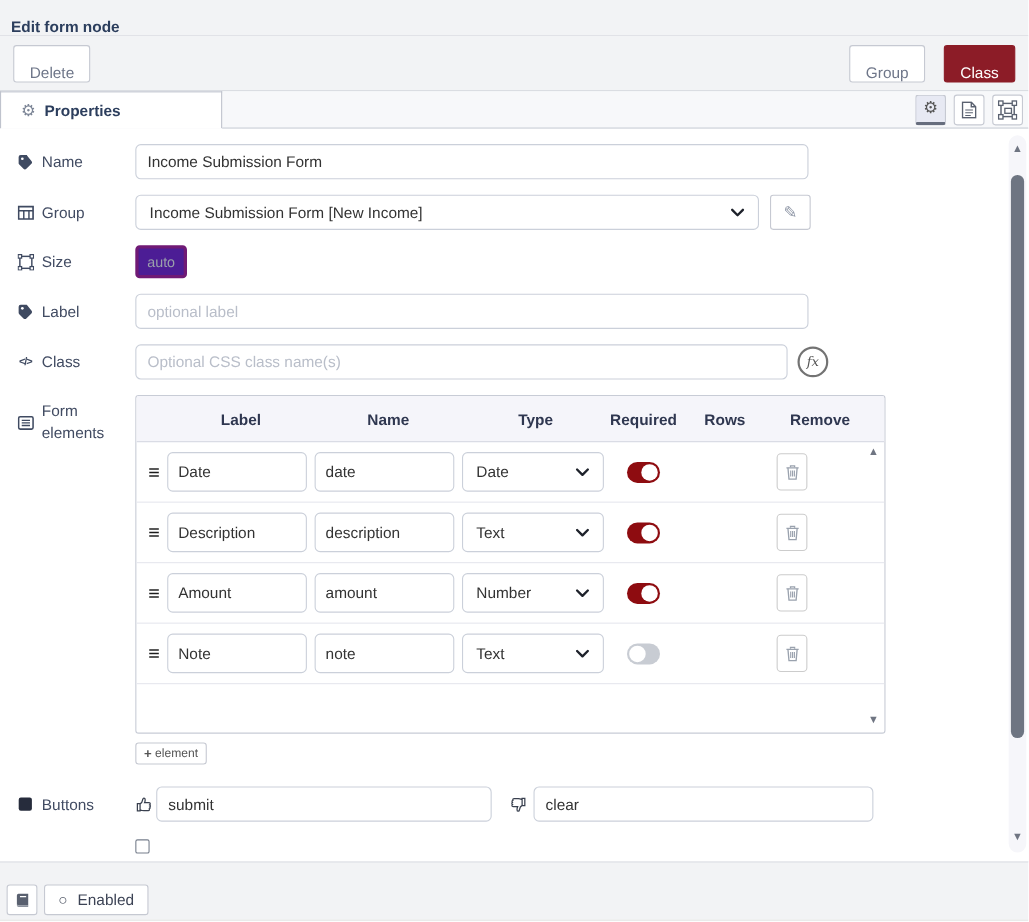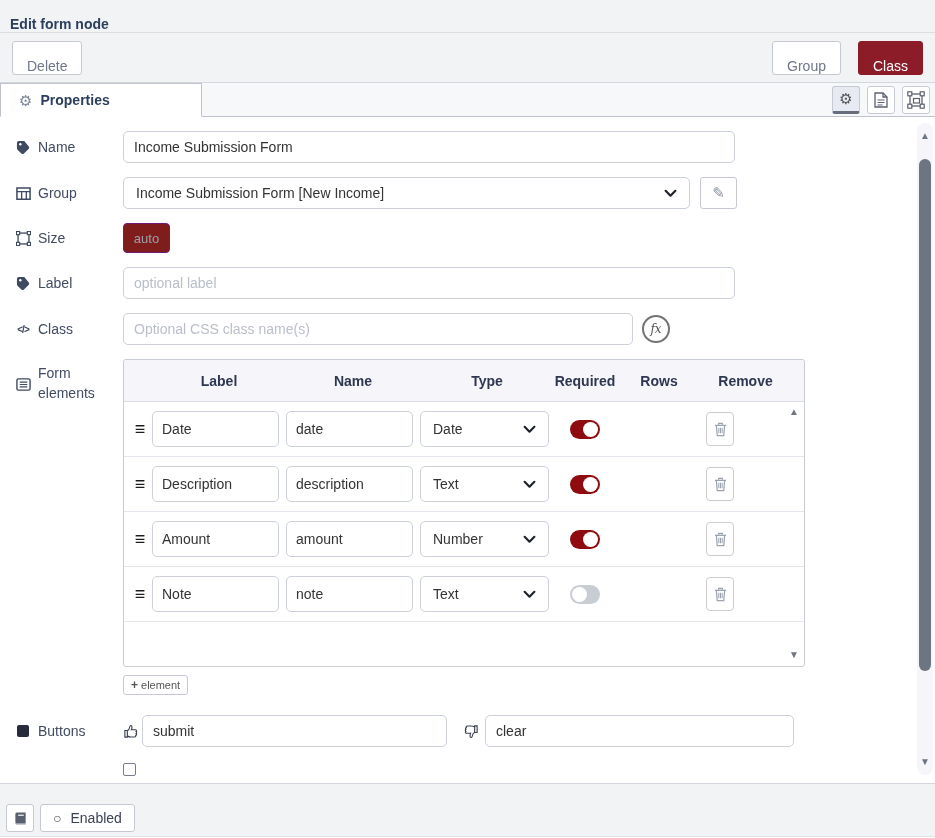--- a/index.html
+++ b/index.html
@@ -47,26 +47,26 @@
   .flabel .ficon { display: inline-flex; width: 16px; justify-content: center; flex-shrink: 0; }
   .text-input { height: 32px; border: 1px solid #cbd0da; border-radius: 5px; padding: 0 10px;
     font-size: 14px; color: #333; width: 612px; background: #fff; }
   .text-input::placeholder { color: #b9bec9; }
   .select { height: 32px; border: 1px solid #cbd0da; border-radius: 5px; background: #fff;
     display: flex; align-items: center; padding: 0 12px; color: #333; cursor: pointer; }
   .group-select { width: 567px; }
   .select .chev { margin-left: auto; }
   .edit-btn { width: 37px; height: 32px; margin-left: 10px; border: 1px solid #c6c9d2;
     border-radius: 3px; background: #fff; color: #8b93a3; font-size: 15px; }
-  .auto-btn { width: 47px; height: 30px; border: 1px solid #701a75; border-radius: 4px;
-    background: #7f1d1d; color: #9aa0ab; font-size: 13px; }
+  .auto-btn { width: 47px; height: 30px; border: 3px solid #701a75; border-radius: 4px;
+    background: #4c1d95; color: #9aa0ab; font-size: 13px; }
   .fx-btn { width: 28px; height: 28px; margin-left: 9px; border: 2px solid #737373;
     border-radius: 50%; background: #fff; color: #555; font-size: 12px;
     font-style: italic; font-family: "DejaVu Serif", serif; }
-  .class-input { width: 510px; }
+  .class-input { width: 593px; }
 
   
   .fe-row { align-items: flex-start; margin-bottom: 0; }
   .fe-row .flabel { align-items: center; padding-top: 4px; line-height: 1.45; }
   .elements-table { width: 682px; border: 1px solid #c8ccd6; border-radius: 3px;
     background: #fff; overflow: hidden; }
   .et-grid { display: grid; grid-template-columns: 24px 134px 134px 134px 62px 86px 87px;
     align-items: center; padding-left: 4px; }
   .et-header { height: 42px; background: #f5f5fa; border-bottom: 1px solid #d8dae3;
     font-weight: bold; color: #2f3750; }

